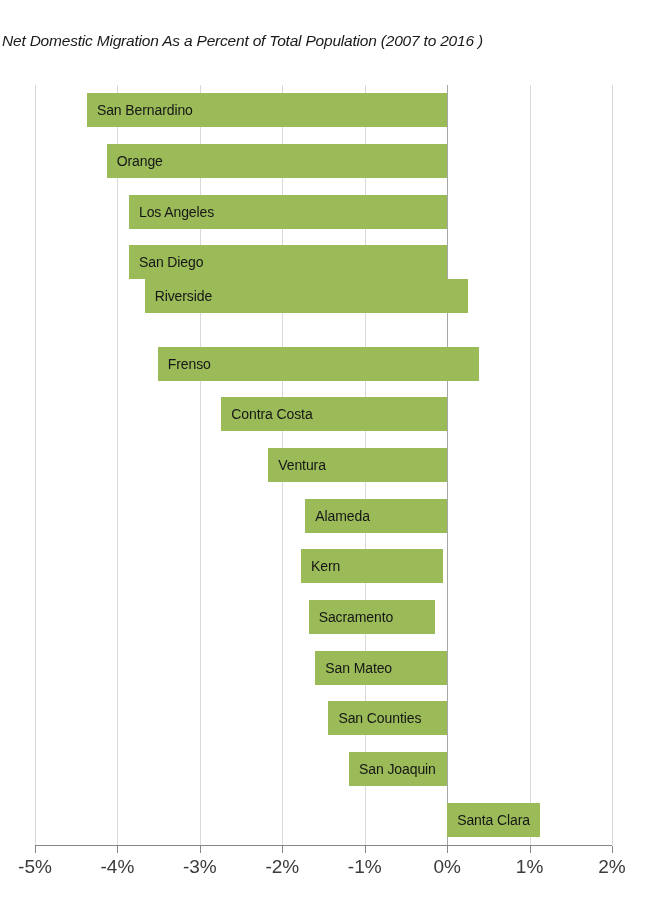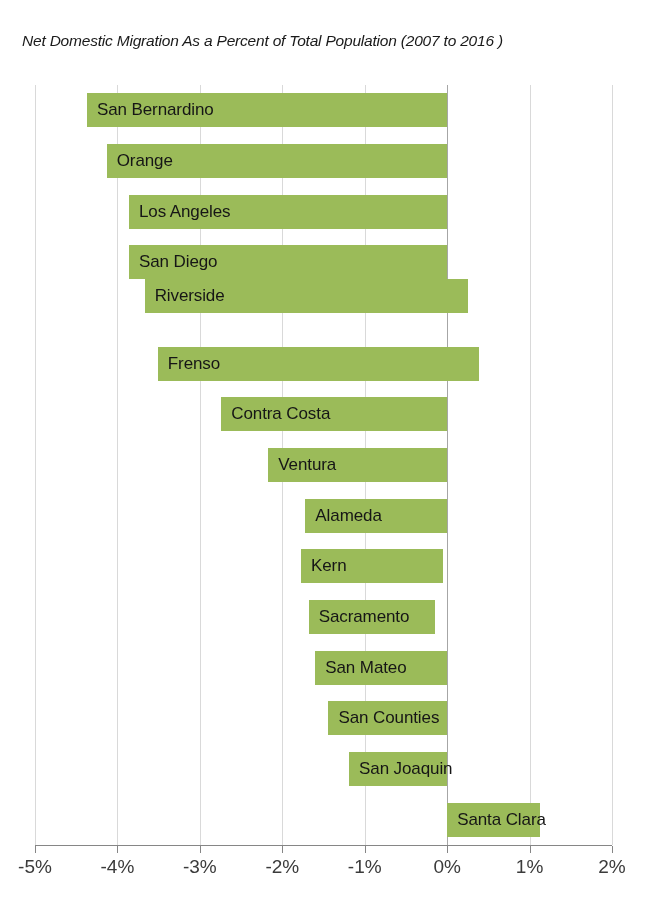--- a/index.html
+++ b/index.html
@@ -24,21 +24,21 @@
     left: 6px;
     top: 4px;
     font-size: 20.5px;
     font-weight: bold;
     color: #111111;
     letter-spacing: -0.2px;
     white-space: nowrap;
   }
   #chart-subtitle {
     position: absolute;
-    left: 22px;
+    left: 2px;
     top: 32px;
     font-size: 15.5px;
     font-style: italic;
     color: #1a1a1a;
     letter-spacing: -0.2px;
     white-space: nowrap;
   }
   #plot-area {
     position: absolute;
     left: 35px;
@@ -83,21 +83,21 @@
     position: absolute;
     height: 34px;
     background: #9bbb59;
     box-sizing: border-box;
   }
   .bar-label {
     position: absolute;
     top: 50%;
     transform: translateY(-50%);
     left: 10px;
-    font-size: 17px;
+    font-size: 14px;
     color: #161616;
     white-space: nowrap;
     letter-spacing: -0.1px;
   }
 </style>
 </head>
 <body>
 
 <div id="chart-root">
 

